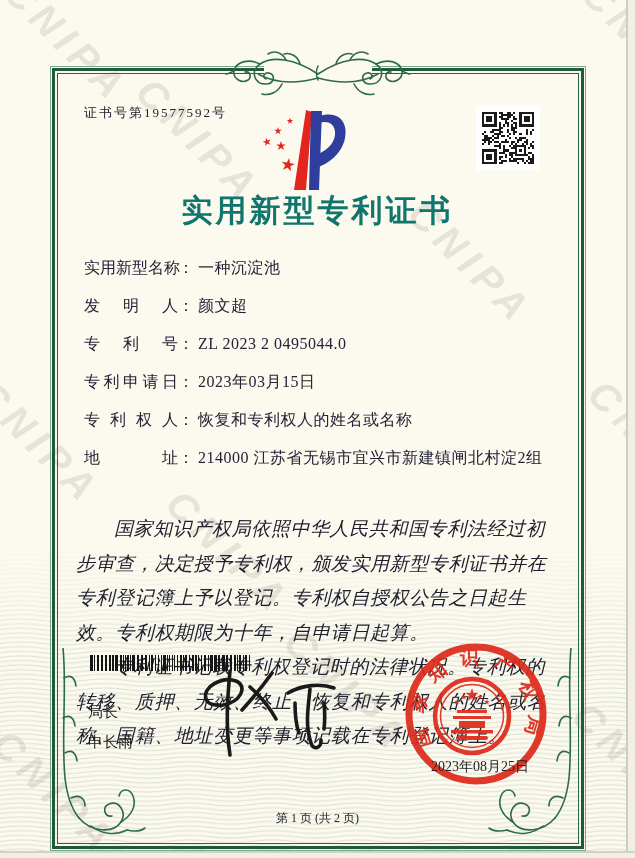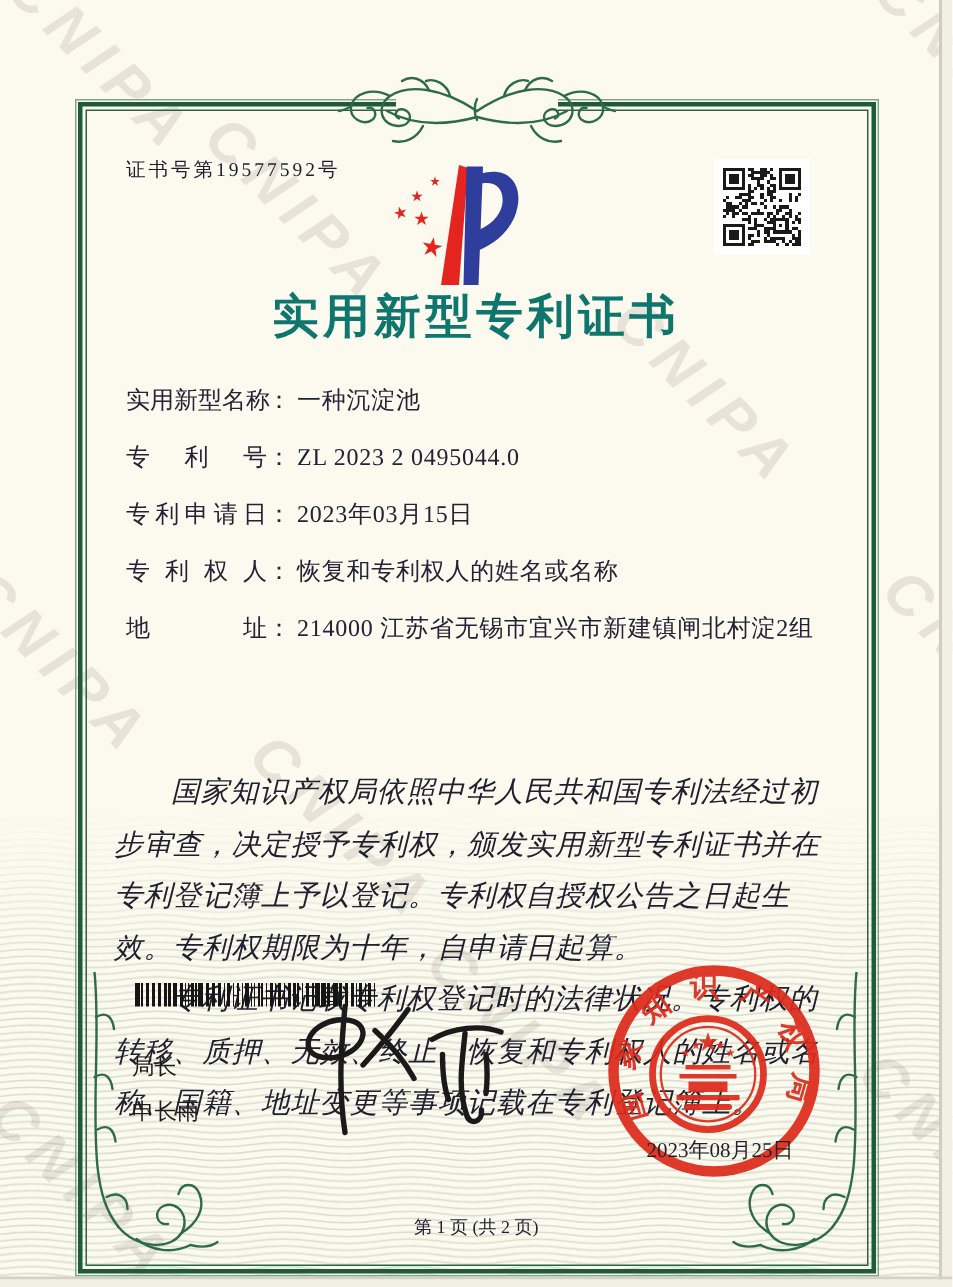--- a/index.html
+++ b/index.html
@@ -456,20 +456,23 @@
       </svg>
   </div>
 
   <div class="title">实用新型专利证书</div>
 
   <div class="fields">
     <div class="frow">
       <span class="flabel">实用新型名称</span><span class="fcolon">：</span><span class="fvalue">一种沉淀池</span>
     </div>
     <div class="frow">
+      <span class="flabel">发明人</span><span class="fcolon">：</span><span class="fvalue">颜文超</span>
+    </div>
+    <div class="frow">
       <span class="flabel">专利号</span><span class="fcolon">：</span><span class="fvalue">ZL 2023 2 0495044.0</span>
     </div>
     <div class="frow">
       <span class="flabel">专利申请日</span><span class="fcolon">：</span><span class="fvalue">2023年03月15日</span>
     </div>
     <div class="frow">
       <span class="flabel">专利权人</span><span class="fcolon">：</span><span class="fvalue">恢复和专利权人的姓名或名称</span>
     </div>
     <div class="frow">
       <span class="flabel">地址</span><span class="fcolon">：</span><span class="fvalue">214000 江苏省无锡市宜兴市新建镇闸北村淀2组</span>

